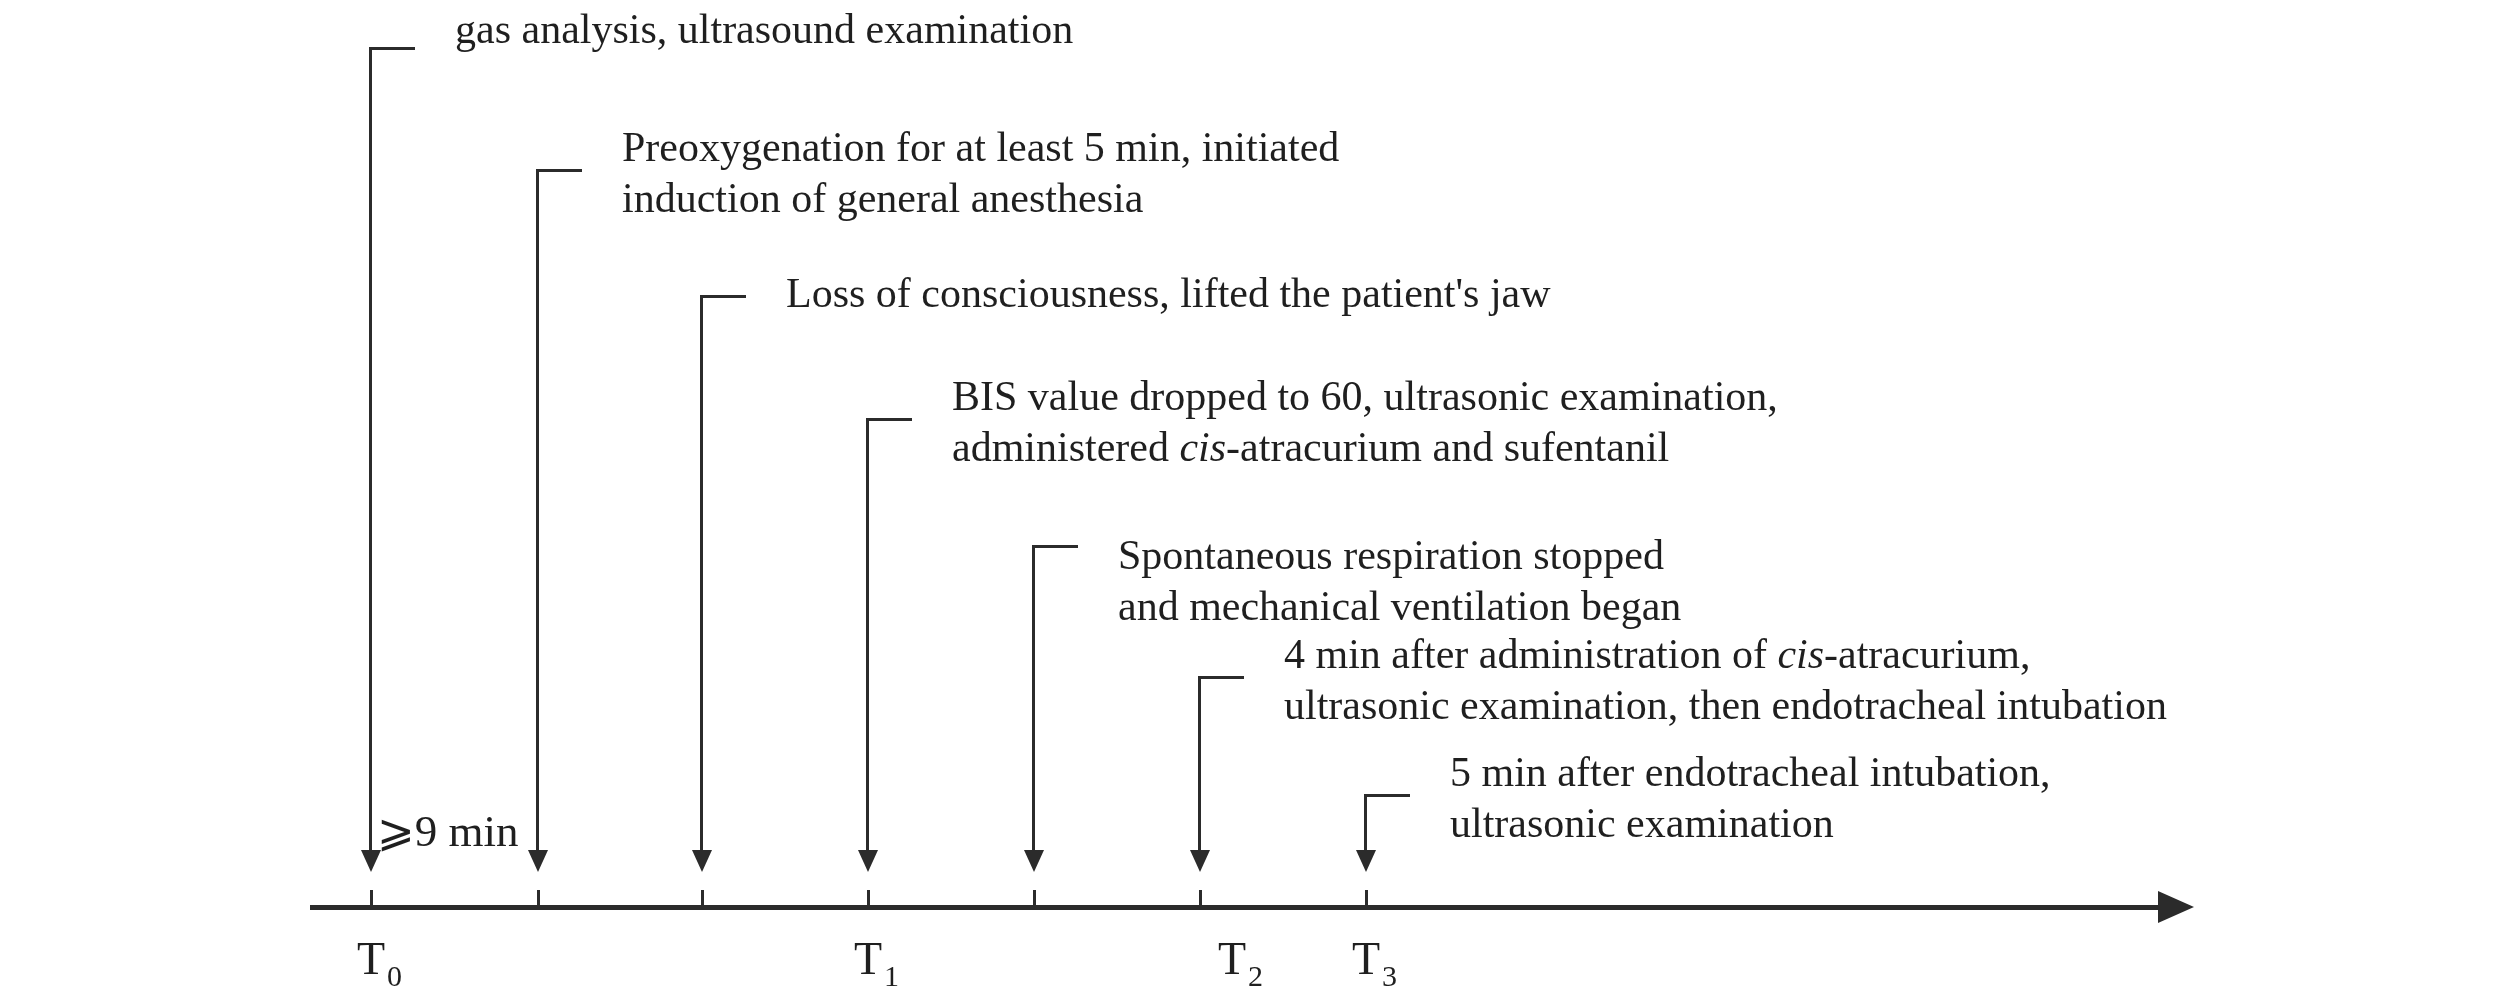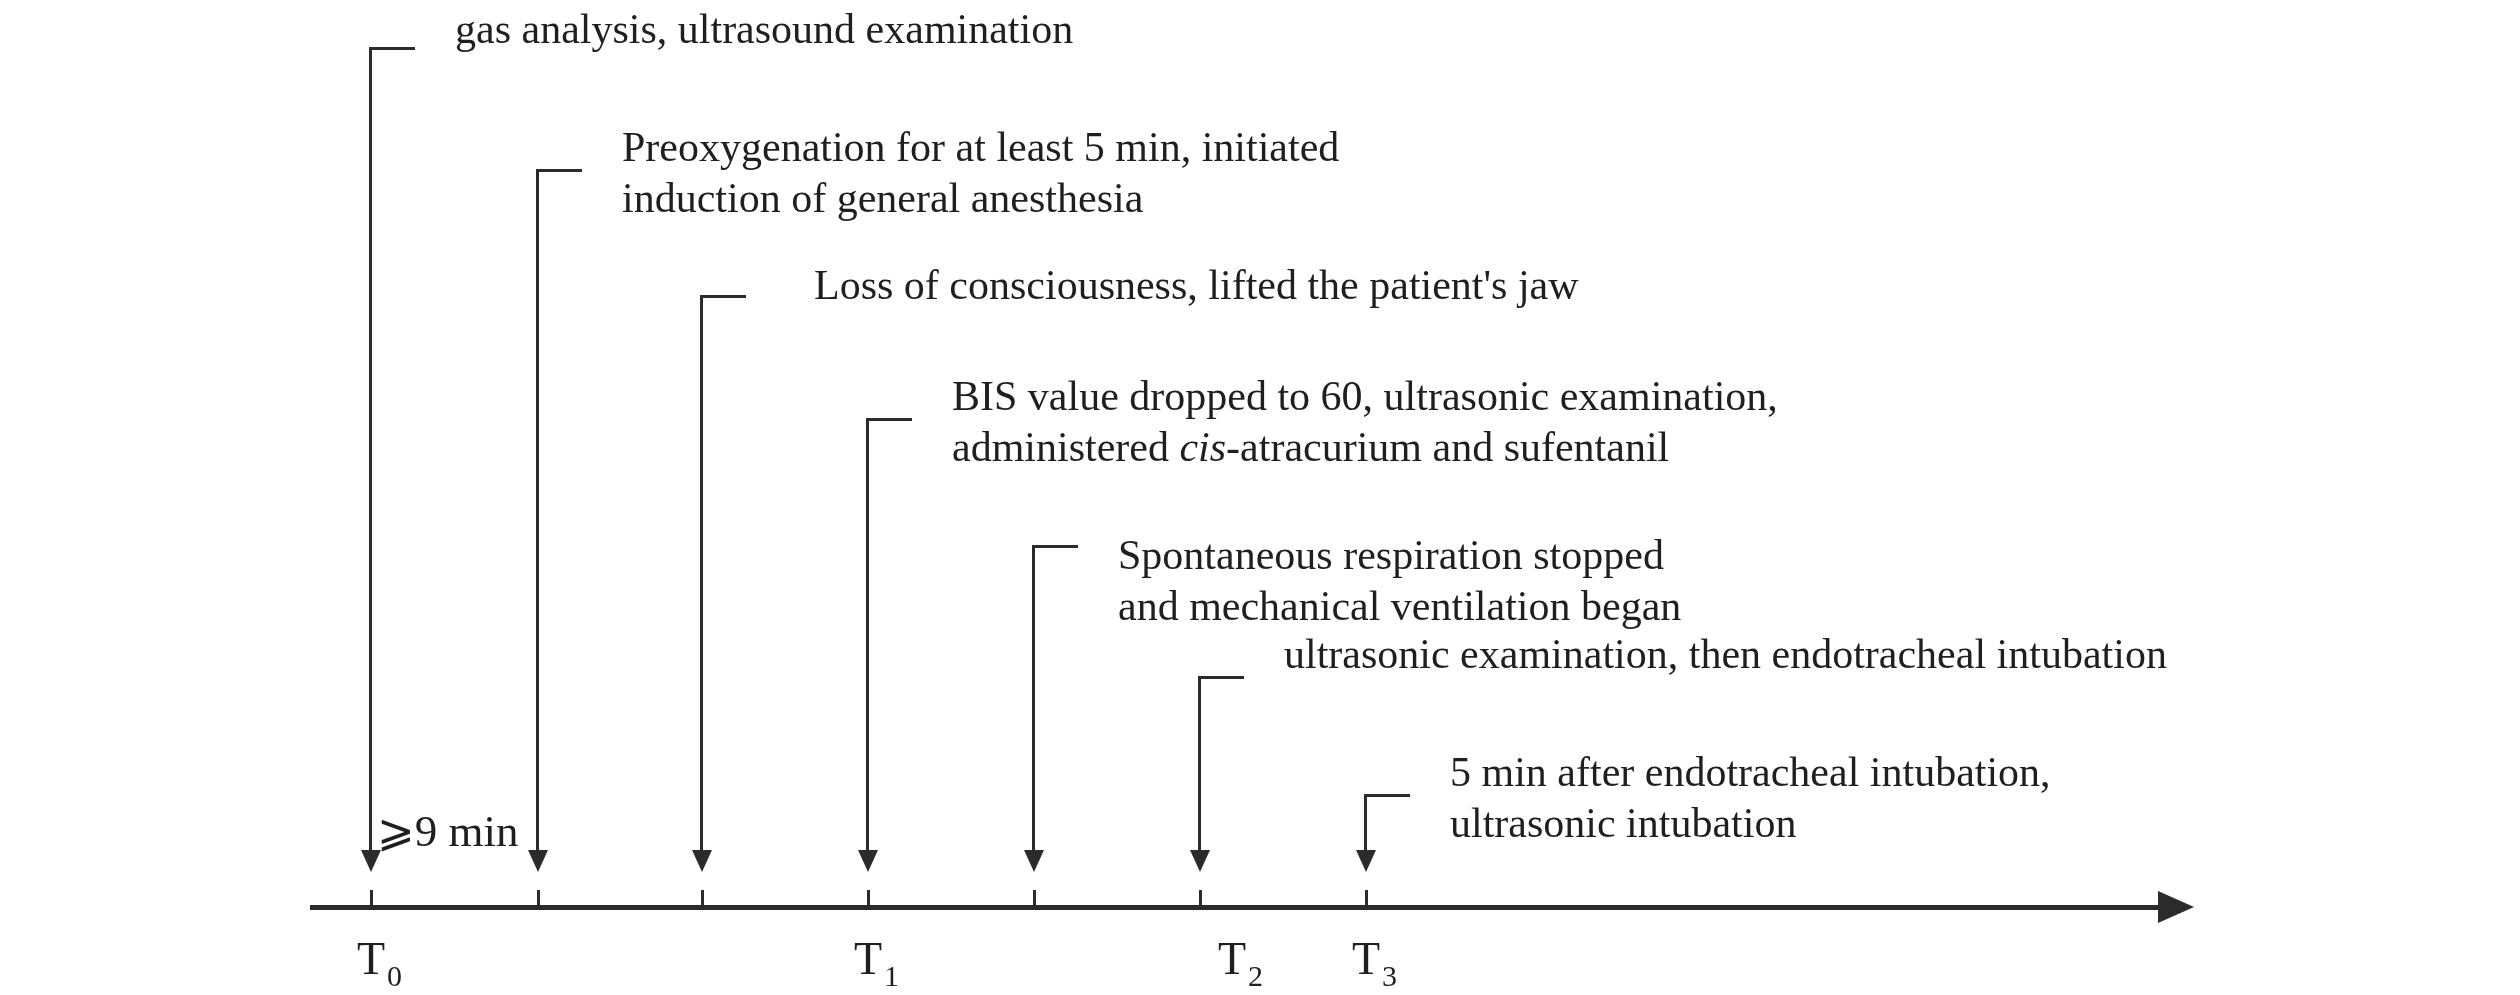--- a/index.html
+++ b/index.html
@@ -113,21 +113,21 @@
         <div class="connector" style="left: 536px; top: 169px; height: 682px;"></div>
         <div class="down-arrowhead" style="left: 528px; top: 850px;"></div>
         <div class="event-label" style="left: 622px; top: 122px;">
           <div><span>Preoxygenation for at least 5 min, initiated</span></div>
           <div><span>induction of general anesthesia</span></div>
         </div>
       </div>
       <div>
         <div class="connector" style="left: 700px; top: 295px; height: 556px;"></div>
         <div class="down-arrowhead" style="left: 692px; top: 850px;"></div>
-        <div class="event-label" style="left: 786px; top: 260px; margin-left: 28px;">
+        <div class="event-label" style="left: 786px; top: 268px;">
           <div><span>Loss of consciousness, lifted the patient's jaw</span></div>
         </div>
       </div>
       <div>
         <div class="connector" style="left: 866px; top: 418px; height: 433px;"></div>
         <div class="down-arrowhead" style="left: 858px; top: 850px;"></div>
         <div class="event-label" style="left: 952px; top: 371px;">
           <div><span>BIS value dropped to 60, ultrasonic examination,</span></div>
           <div><span>administered </span><span class="seg-italic">cis</span><span>-atracurium and sufentanil</span></div>
         </div>
@@ -137,29 +137,30 @@
         <div class="down-arrowhead" style="left: 1024px; top: 850px;"></div>
         <div class="event-label" style="left: 1118px; top: 498px; margin-top: 32px;">
           <div><span>Spontaneous respiration stopped</span></div>
           <div><span>and mechanical ventilation began</span></div>
         </div>
       </div>
       <div>
         <div class="connector" style="left: 1198px; top: 676px; height: 175px;"></div>
         <div class="down-arrowhead" style="left: 1190px; top: 850px;"></div>
         <div class="event-label" style="left: 1284px; top: 629px;">
+          <div><span>4 min after administration of </span><span class="seg-italic">cis</span><span>-atracurium,</span></div>
           <div><span>ultrasonic examination, then endotracheal intubation</span></div>
         </div>
       </div>
       <div>
         <div class="connector" style="left: 1364px; top: 794px; height: 57px;"></div>
         <div class="down-arrowhead" style="left: 1356px; top: 850px;"></div>
         <div class="event-label" style="left: 1450px; top: 747px;">
           <div><span>5 min after endotracheal intubation,</span></div>
-          <div><span>ultrasonic intubation</span></div>
+          <div><span>ultrasonic examination</span></div>
         </div>
       </div>
     </div>
   <div id="ticks-layer">
       <div class="axis-tick" style="left: 370px;"></div>
       <div class="axis-tick" style="left: 537px;"></div>
       <div class="axis-tick" style="left: 701px;"></div>
       <div class="axis-tick" style="left: 867px;"></div>
       <div class="axis-tick" style="left: 1033px;"></div>
       <div class="axis-tick" style="left: 1199px;"></div>

